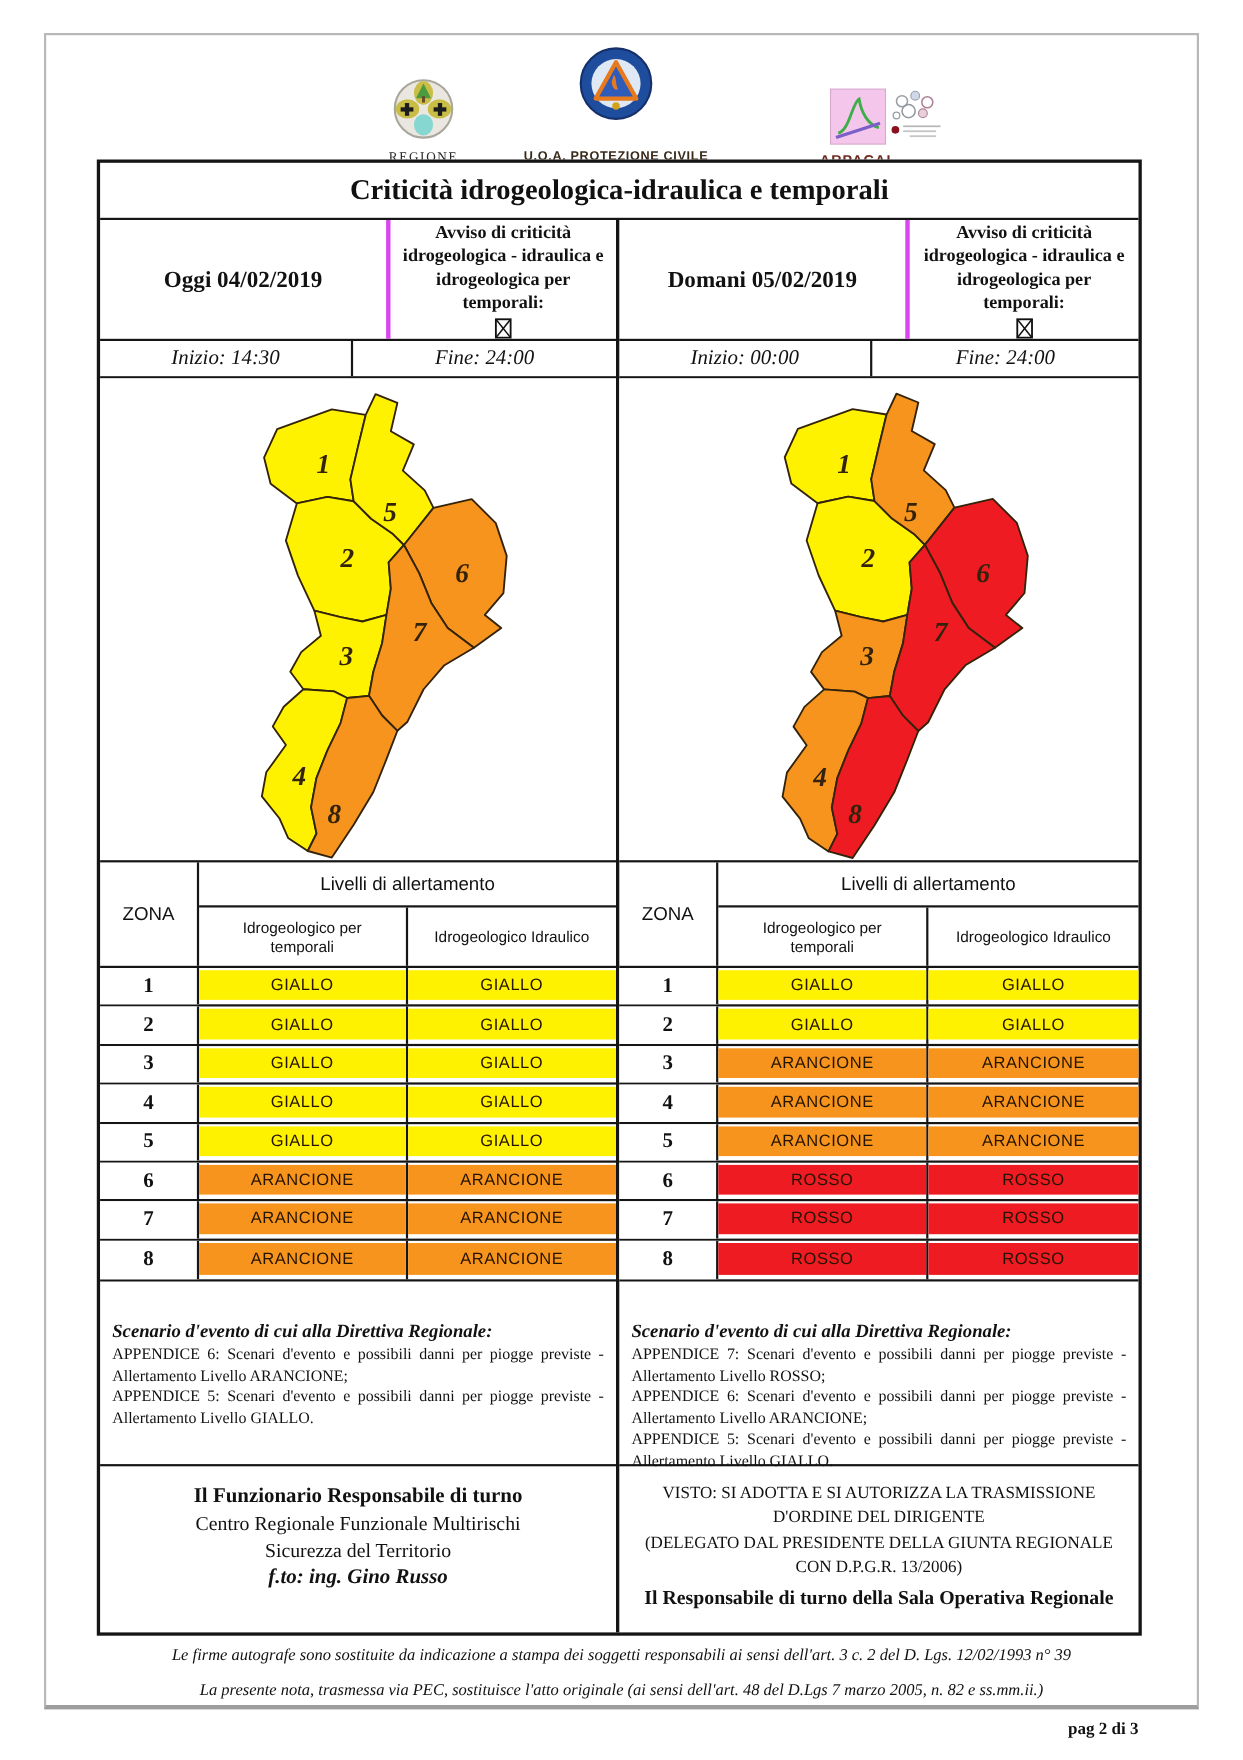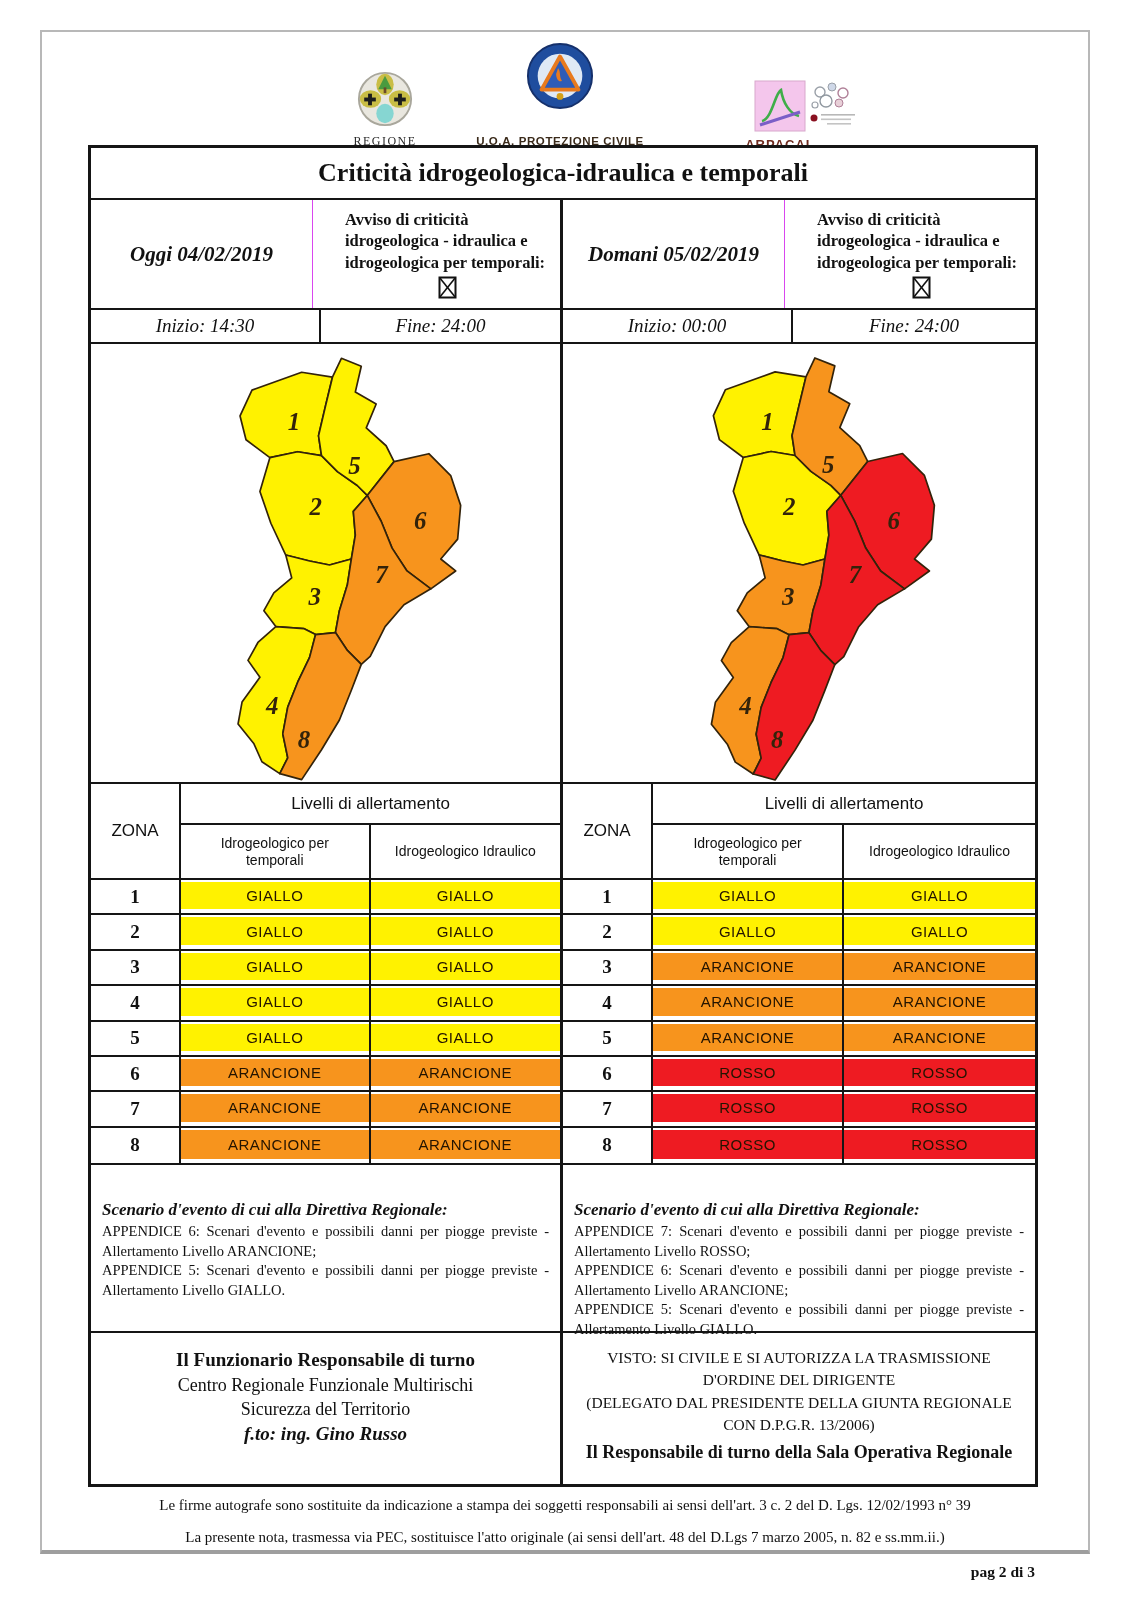--- a/index.html
+++ b/index.html
@@ -23,24 +23,24 @@
 
   
   .frame { position:absolute; left:88px; top:145px; width:950px; height:1342px; border:3px solid #151515; background:#fff; }
   .title-row { height:52px; border-bottom:2px solid #151515; display:flex; align-items:center; justify-content:center;
                font-weight:bold; font-size:26px; }
   .halves { display:flex; height:calc(100% - 52px); }
   .bulletin { width:50%; display:flex; flex-direction:column; }
   .bulletin.left { border-right:3px solid #151515; }
 
   .row-avviso { height:110px; border-bottom:2px solid #151515; display:flex; }
-  .cell-day { width:222px; border-right:1px solid #d946ef; display:flex; align-items:center; justify-content:center;
-              font-weight:bold; font-style:italic; font-size:21px; }
+  .cell-day { width:264px; border-right:4px solid #d946ef; display:flex; align-items:center; justify-content:center;
+              font-weight:bold; font-size:21px; }
   .cell-avviso { flex:1; display:flex; flex-direction:column; align-items:center; justify-content:center;
-                 font-weight:bold; font-size:16.5px; line-height:1.3; padding:0 10px;margin-left:22px; }
+                 text-align:center; font-weight:bold; font-size:16.5px; line-height:1.3; padding:0 10px; }
   .row-times { height:34px; border-bottom:2px solid #151515; display:flex; font-style:italic; font-size:19px; }
   .cell-time-l { width:230px; border-right:2px solid #151515; display:flex; align-items:center; justify-content:center; }
   .cell-time-r { flex:1; display:flex; align-items:center; justify-content:center; }
 
   .row-map { height:440px; border-bottom:2px solid #151515; background:#fff; }
   .row-map svg { display:block; width:100%; height:100%; }
   .zone { stroke:#33230a; stroke-width:1.7; stroke-linejoin:round; }
   .zlabel { font-family:"Liberation Serif",serif; font-weight:bold; font-style:italic; font-size:25px; fill:#33230a; }
 
   .zhead { display:grid; grid-template-columns:90px 1fr 1fr; grid-template-rows:41px 53px; border-bottom:2px solid #151515;
@@ -65,21 +65,21 @@
   .sc-line { font-size:14.5px; line-height:1.35; text-align:justify; }
 
   .signature { flex:1; padding:14px 12px 0 12px; text-align:center; }
   .sig-l1 { font-weight:bold; font-size:19px; line-height:1.35; }
   .sig-l2, .sig-l3 { font-size:18px; line-height:1.35; }
   .sig-l4 { font-weight:bold; font-style:italic; font-size:19px; line-height:1.4; }
   .sig-visto { font-size:15.5px; line-height:1.45; }
   .sig-resp { font-weight:bold; font-size:18px; line-height:1.45; margin-top:2px; }
 
   
-  .footer { position:absolute; left:60px; right:60px; top:1497px; text-align:center; font-size:15px; }
+  .footer { position:absolute; left:60px; right:60px; top:1497px; text-align:center; font-style:italic; font-size:15px; }
   .footer-line2 { margin-top:15px; }
   .pagenum { position:absolute; right:95px; top:1563px; font-weight:bold; font-size:15.5px; }
 
   .checkbox-icon { margin-top:3px; }
 </style>
 </head>
 <body>
 
 <div class="sheet"></div>
 
@@ -396,21 +396,21 @@
         </div>
       <div class="scenario">
         <div class="sc-title">Scenario d'evento di cui alla Direttiva Regionale:</div>
         <div>
             <div class="sc-line">APPENDICE 7: Scenari d'evento e possibili danni per piogge previste - Allertamento Livello ROSSO;</div>
             <div class="sc-line">APPENDICE 6: Scenari d'evento e possibili danni per piogge previste - Allertamento Livello ARANCIONE;</div>
             <div class="sc-line">APPENDICE 5: Scenari d'evento e possibili danni per piogge previste - Allertamento Livello GIALLO.</div>
           </div>
       </div>
       <div class="signature">
-        <div class="sig-visto">VISTO: SI CIVILE E SI AUTORIZZA LA TRASMISSIONE D'ORDINE DEL DIRIGENTE</div>
+        <div class="sig-visto">VISTO: SI ADOTTA E SI AUTORIZZA LA TRASMISSIONE D'ORDINE DEL DIRIGENTE</div>
         <div class="sig-visto">(DELEGATO DAL PRESIDENTE DELLA GIUNTA REGIONALE CON D.P.G.R. 13/2006)</div>
         <div class="sig-resp">Il Responsabile di turno della Sala Operativa Regionale</div>
       </div>
     </section>
   </div>
 </div>
 
 <div class="footer">
   <div>Le firme autografe sono sostituite da indicazione a stampa dei soggetti responsabili ai sensi dell'art. 3 c. 2 del D. Lgs. 12/02/1993 n° 39</div>
   <div class="footer-line2">La presente nota, trasmessa via PEC, sostituisce l'atto originale (ai sensi dell'art. 48 del D.Lgs 7 marzo 2005, n. 82 e ss.mm.ii.)</div>

